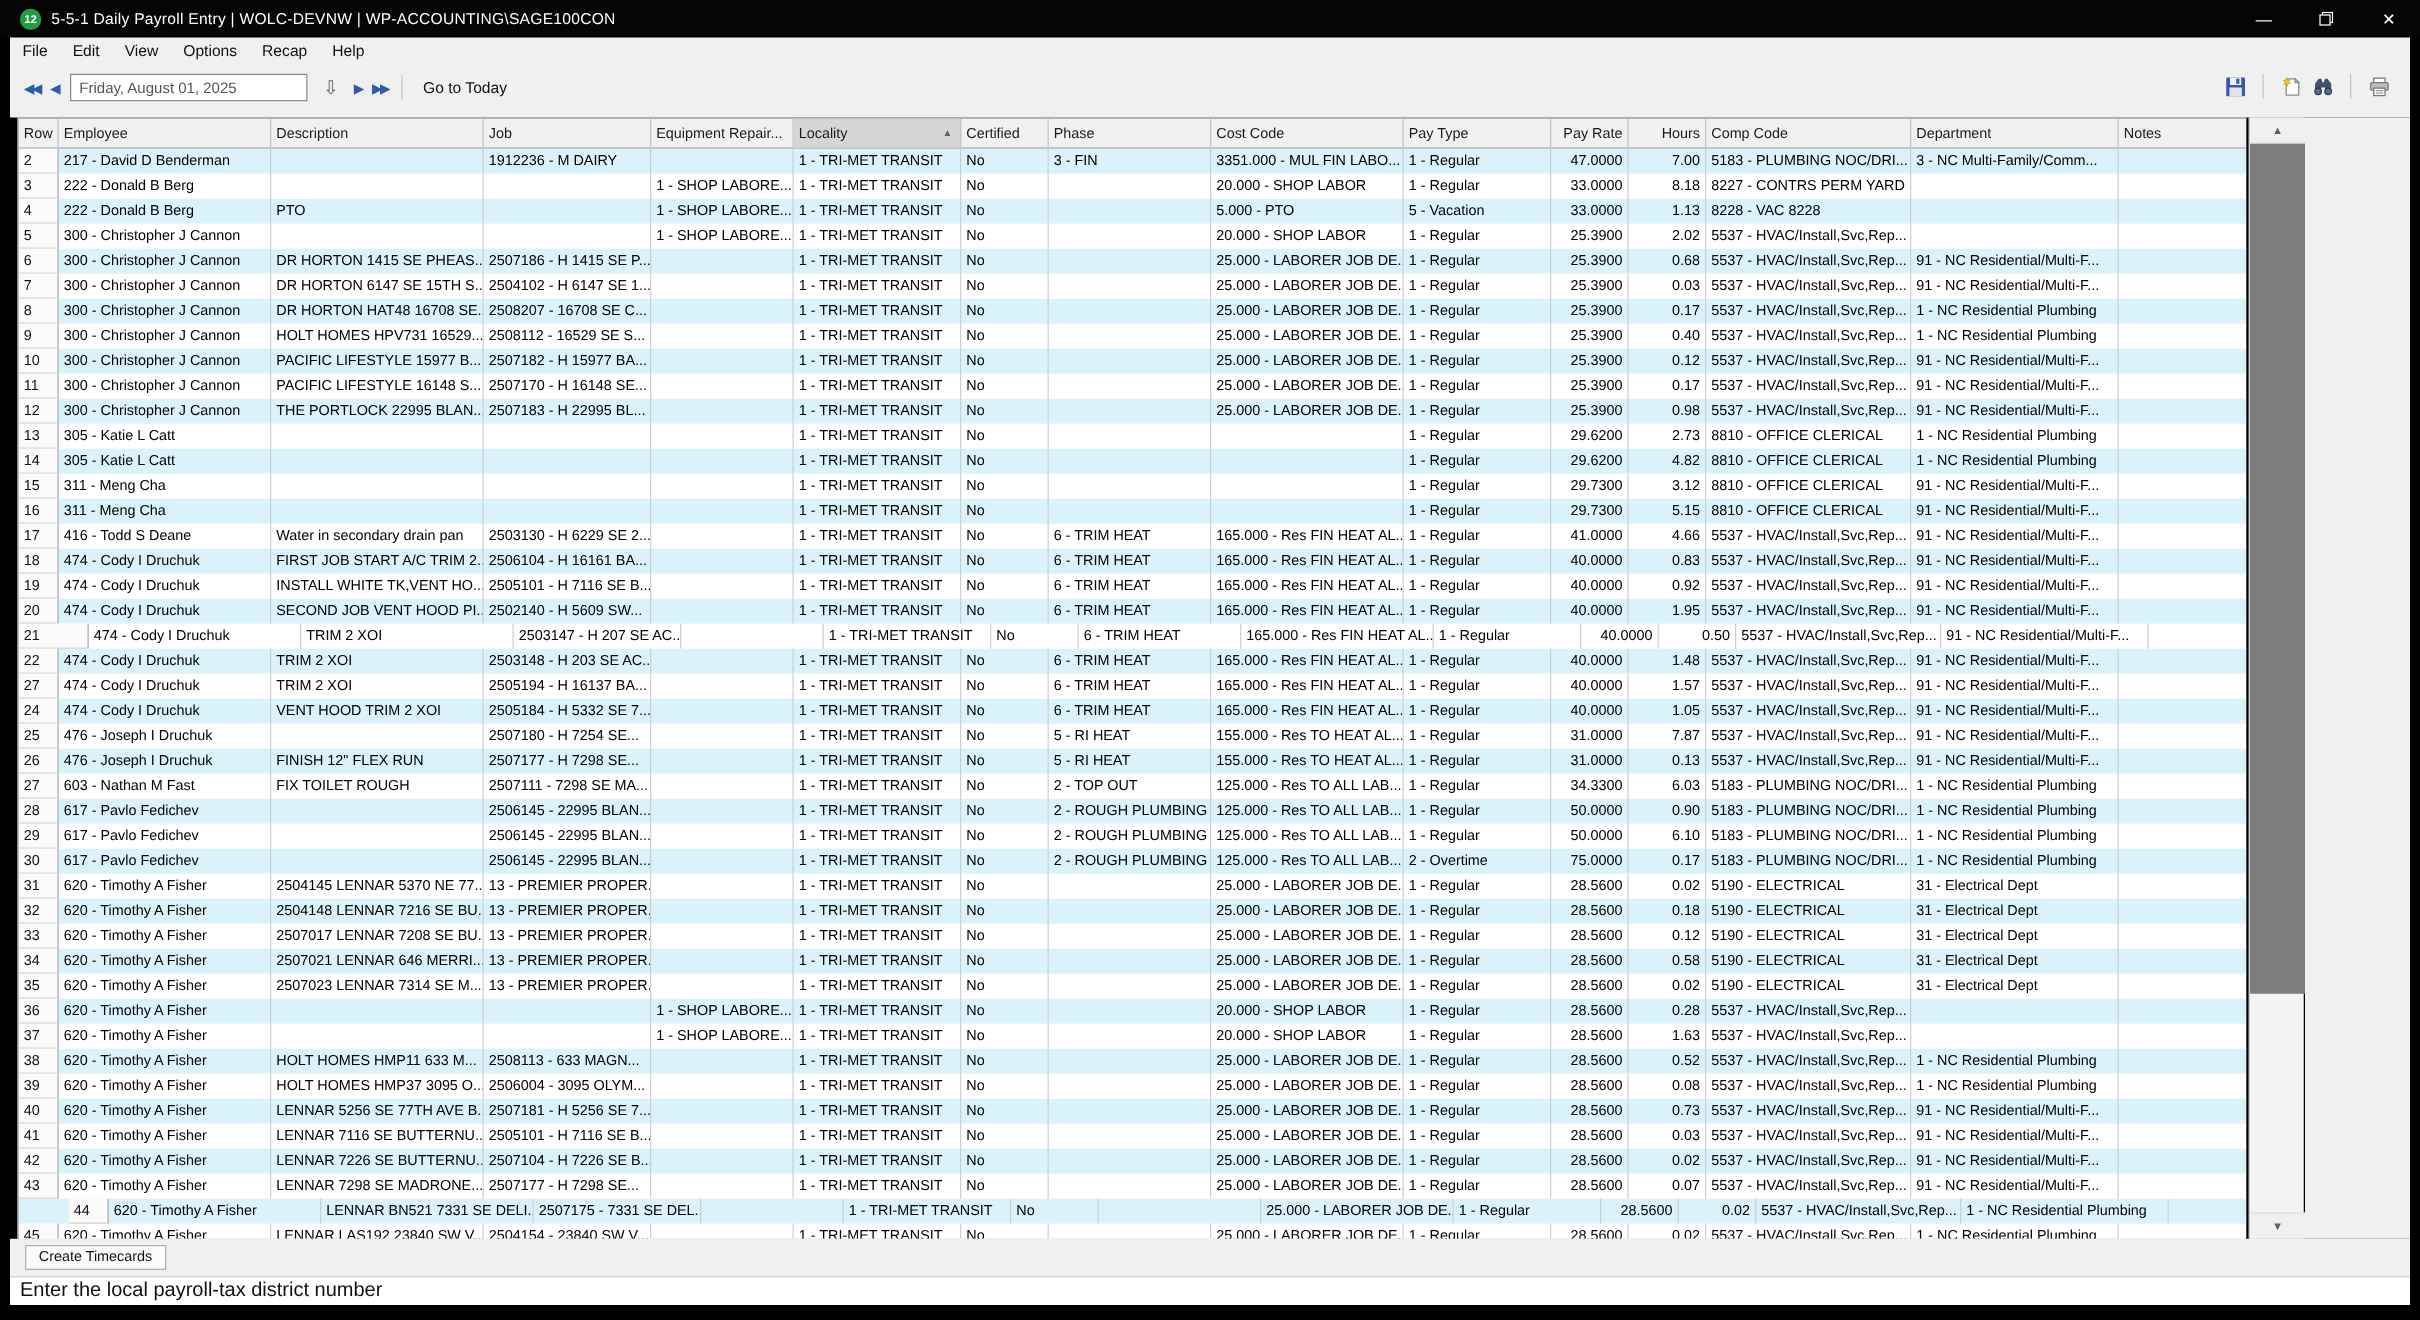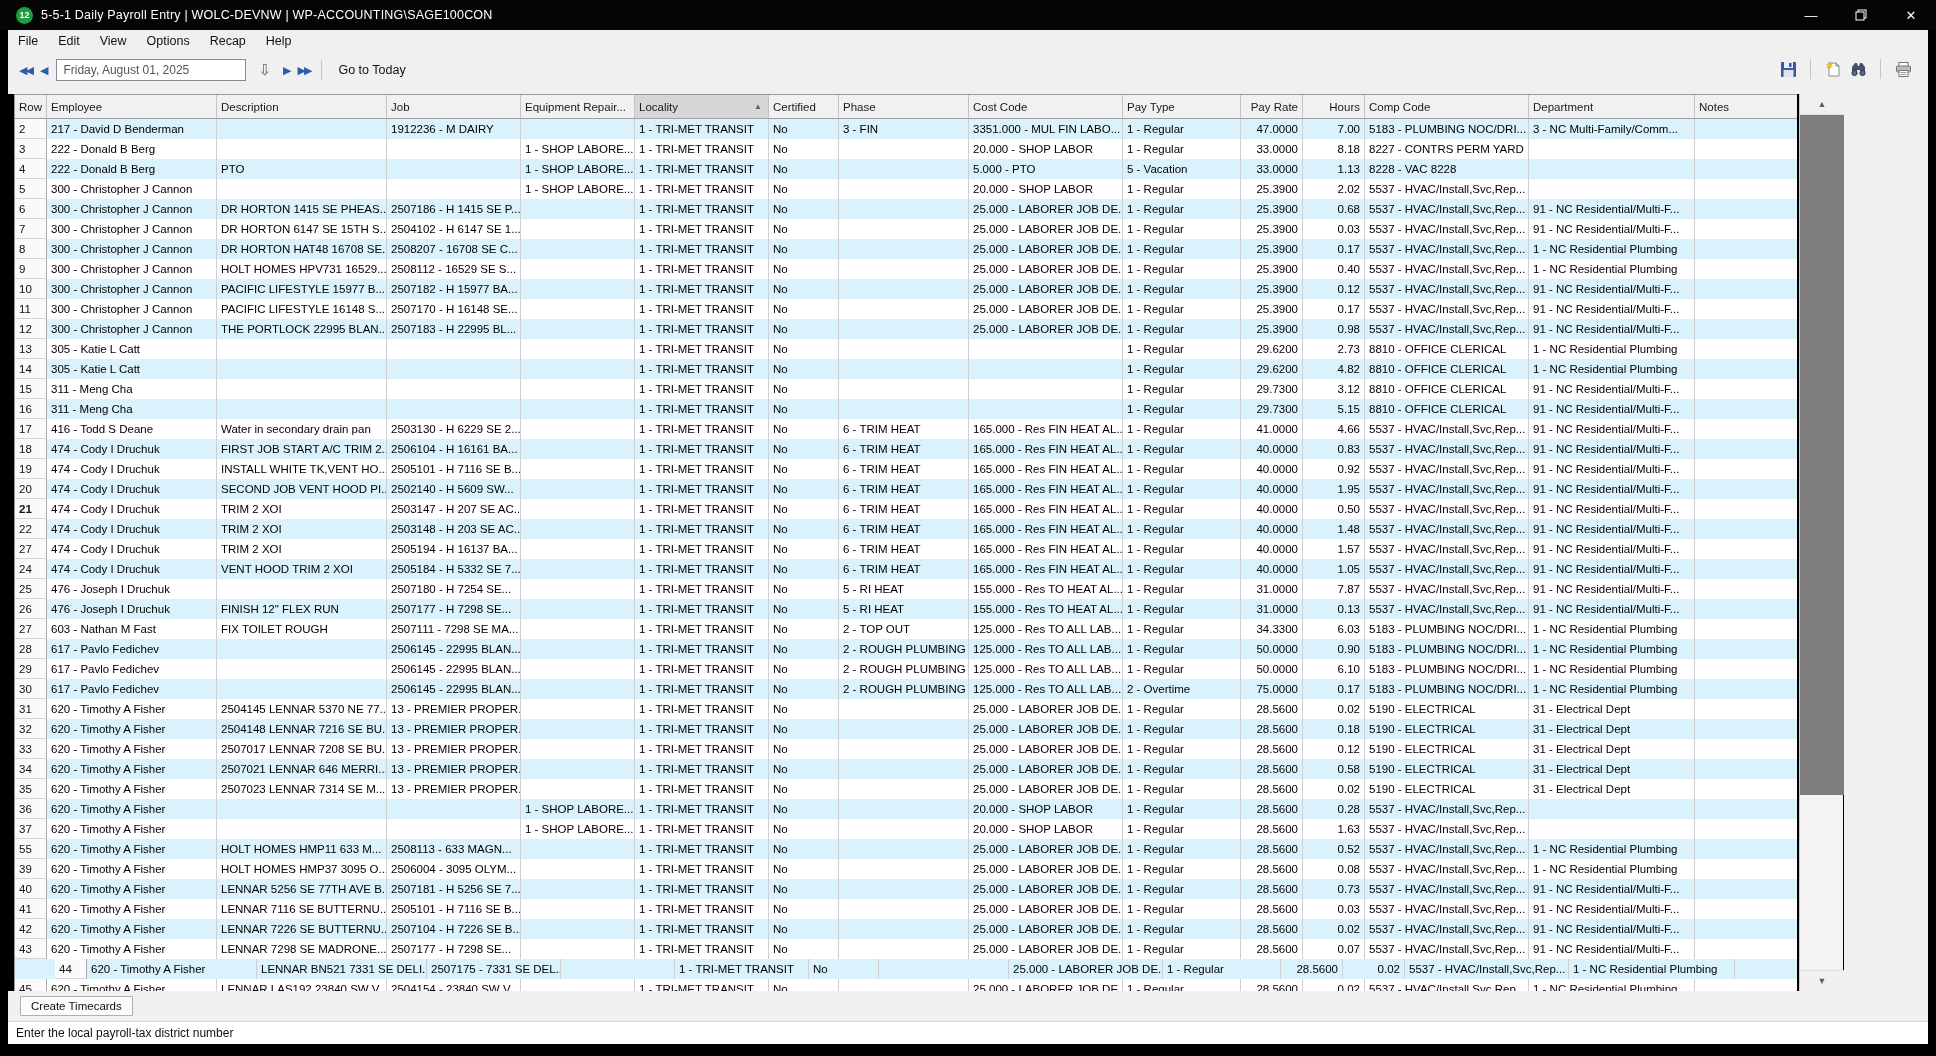--- a/index.html
+++ b/index.html
@@ -43,21 +43,21 @@
   .vs-btn { position:absolute; left:0; width:44px; height:21px; background:#f0f0f0; color:#5f5f5f; font-size:9px; text-align:center; line-height:21px; }
   .vs-up { top:0; border-bottom:1px solid #dcdcdc; }
   .vs-down { bottom:0; border-top:1px solid #dcdcdc; }
   .vs-thumb { position:absolute; left:0; top:21px; width:44px; height:680px; background:#7d7d7d; }
 
   .right-fill { position:absolute; left:1844px; top:94px; width:84px; height:897px; background:#f0f0f0; }
 
   .footer-strip { position:absolute; left:8px; top:991px; width:1920px; height:30px; background:#f0f0f0; display:flex; align-items:center; }
   .create-btn { margin-left:12px; font-size:11.5px; color:#111; background:#fbfbfb; border:1px solid #b0b0b0; padding:3px 10px; border-radius:1px; }
   .statusbar { position:absolute; left:8px; top:1021px; width:1920px; height:23px; background:#ffffff; border-top:1px solid #d9d9d9; display:flex; align-items:center; }
-  .status-text { font-size:12px; color:#111; margin-left:8px; }
+  .status-text { font-size:16px; color:#111; margin-left:8px; }
 </style>
 </head>
 <body>
 
 <div class="titlebar">
   <div class="app-icon">12</div>
   <div class="title-text">5-5-1 Daily Payroll Entry  |  WOLC-DEVNW  |  WP-ACCOUNTING\SAGE100CON</div>
   <div class="win-controls">
     <div class="win-btn">—</div>
     <div class="win-btn">
@@ -494,21 +494,21 @@
         <div class="cell" style="width: 130px;">6 - TRIM HEAT</div>
         <div class="cell" style="width: 154px;">165.000 - Res FIN HEAT AL...</div>
         <div class="cell" style="width: 118px;">1 - Regular</div>
         <div class="cell num" style="width: 62px;">40.0000</div>
         <div class="cell num" style="width: 62px;">1.95</div>
         <div class="cell" style="width: 164px;">5537 - HVAC/Install,Svc,Rep...</div>
         <div class="cell" style="width: 166px;">91 - NC Residential/Multi-F...</div>
         <div class="cell" style="width: 103px;"></div>
       </div>
       <div class="grid-row odd">
-        <div class="cell rownum" style="width: 32px; font-weight: bold;">21</div>
+        <div class="cell rownum" style="width: 56px;">21</div>
         <div class="cell" style="width: 170px;">474 - Cody I Druchuk</div>
         <div class="cell" style="width: 170px;">TRIM 2 XOI</div>
         <div class="cell" style="width: 134px;">2503147 - H 207 SE AC...</div>
         <div class="cell" style="width: 114px;"></div>
         <div class="cell" style="width: 134px;">1 - TRI-MET TRANSIT</div>
         <div class="cell" style="width: 70px;">No</div>
         <div class="cell" style="width: 130px;">6 - TRIM HEAT</div>
         <div class="cell" style="width: 154px;">165.000 - Res FIN HEAT AL...</div>
         <div class="cell" style="width: 118px;">1 - Regular</div>
         <div class="cell num" style="width: 62px;">40.0000</div>
@@ -783,21 +783,21 @@
         <div class="cell" style="width: 130px;"></div>
         <div class="cell" style="width: 154px;">20.000 - SHOP LABOR</div>
         <div class="cell" style="width: 118px;">1 - Regular</div>
         <div class="cell num" style="width: 62px;">28.5600</div>
         <div class="cell num" style="width: 62px;">1.63</div>
         <div class="cell" style="width: 164px;">5537 - HVAC/Install,Svc,Rep...</div>
         <div class="cell" style="width: 166px;"></div>
         <div class="cell" style="width: 103px;"></div>
       </div>
       <div class="grid-row even">
-        <div class="cell rownum" style="width: 32px;">55</div>
+        <div class="cell rownum" style="width: 32px;">38</div>
         <div class="cell" style="width: 170px;">620 - Timothy A Fisher</div>
         <div class="cell" style="width: 170px;">HOLT HOMES HMP11 633 M...</div>
         <div class="cell" style="width: 134px;">2508113 - 633 MAGN...</div>
         <div class="cell" style="width: 114px;"></div>
         <div class="cell" style="width: 134px;">1 - TRI-MET TRANSIT</div>
         <div class="cell" style="width: 70px;">No</div>
         <div class="cell" style="width: 130px;"></div>
         <div class="cell" style="width: 154px;">25.000 - LABORER JOB DE...</div>
         <div class="cell" style="width: 118px;">1 - Regular</div>
         <div class="cell num" style="width: 62px;">28.5600</div>

